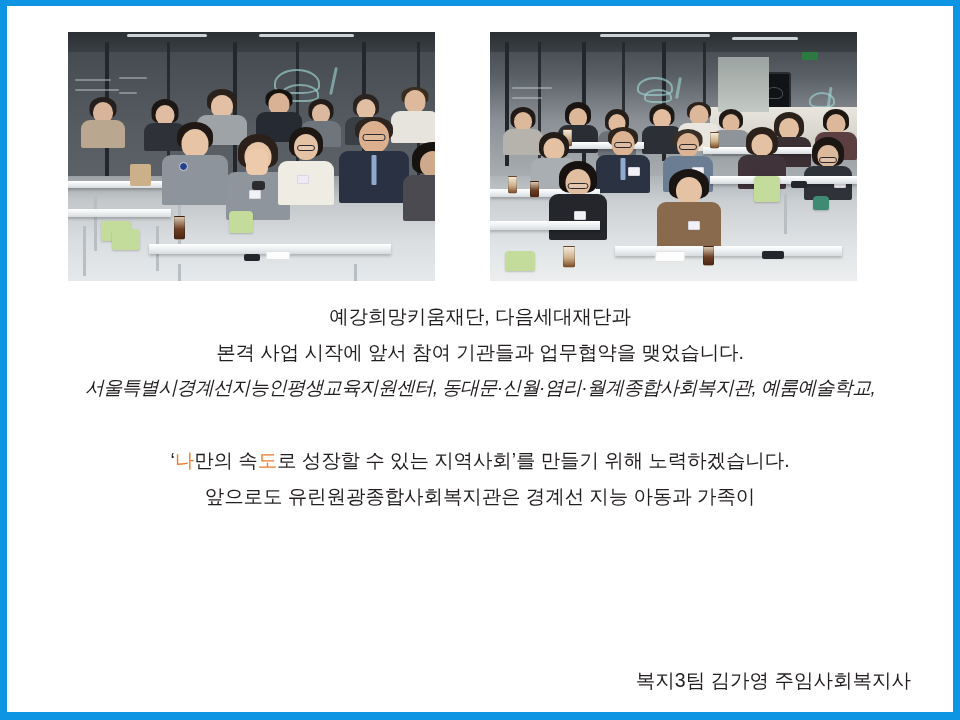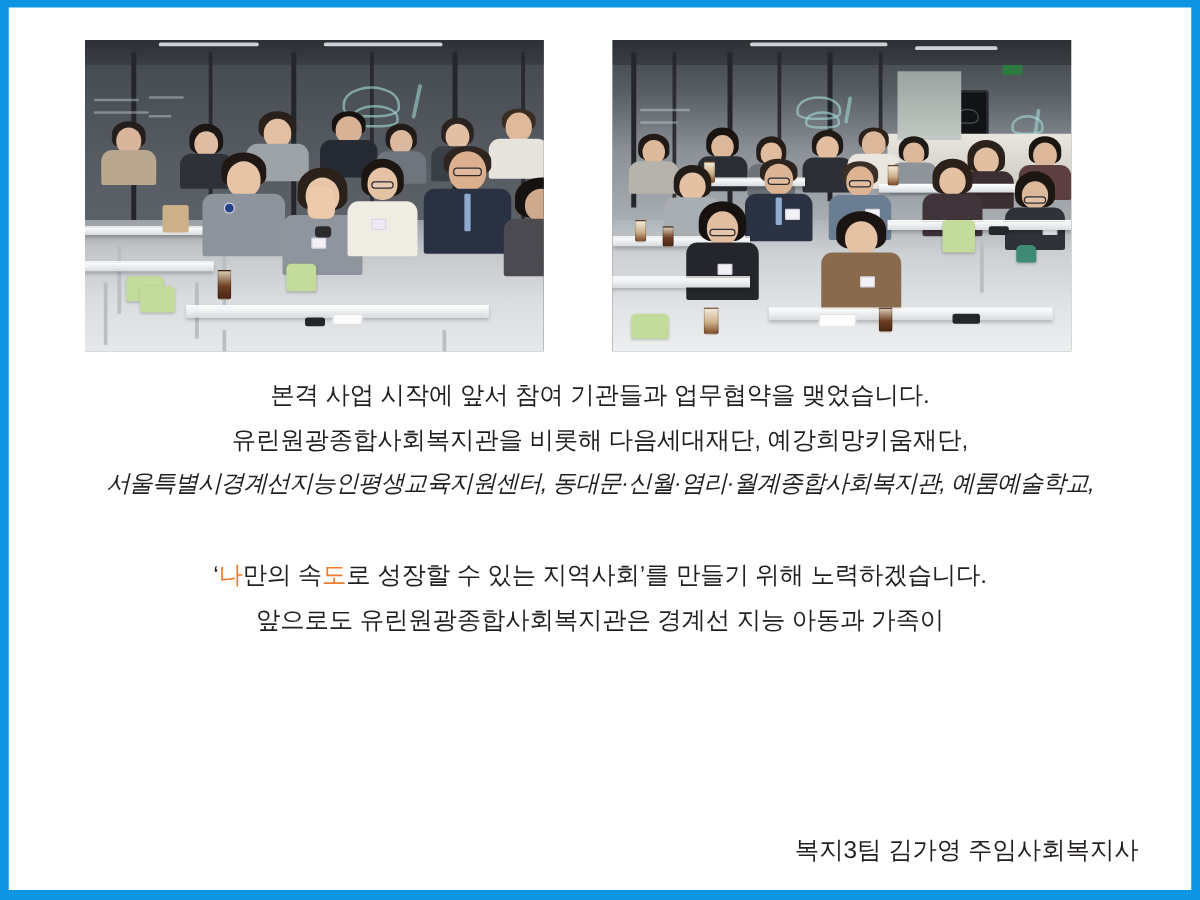--- a/index.html
+++ b/index.html
@@ -465,22 +465,22 @@
         <div class="cup dark" style="left:58%;top:86%;height:20px;width:11px;"></div>
         <div class="paper" style="left:45%;top:88%;width:30px;height:11px;"></div>
         <div class="phone" style="left:74%;top:88%;width:22px;height:8px;"></div>
         <div class="chair" style="left:4%;top:88%;width:30px;height:20px;"></div>
         <div class="chair dark" style="left:88%;top:66%;width:16px;height:14px;"></div>
       </div>
     </div>
   </div>
 
   <div class="copy">
+    <div class="line">예강희망키움재단,  다음세대재단과</div>
     <div class="line">본격 사업 시작에 앞서 참여 기관들과 업무협약을 맺었습니다.</div>
-    <div class="line">유린원광종합사회복지관을  비롯해 다음세대재단, 예강희망키움재단,</div>
     <div class="line tight">서울특별시경계선지능인평생교육지원센터,  동대문·신월·염리·월계종합사회복지관,  예룸예술학교,</div>
 
     <div class="spacer"></div>
 
     <div class="line"><span>‘</span><span class="hl">나</span><span>만의 속</span><span class="hl">도</span><span>로 성장할 수 있는 지역사회’를 만들기 위해 노력하겠습니다.</span></div>
     <div class="line">앞으로도 유린원광종합사회복지관은  경계선 지능 아동과 가족이</div>
   </div>
 
   <div class="signature">복지3팀 김가영 주임사회복지사</div>
 

